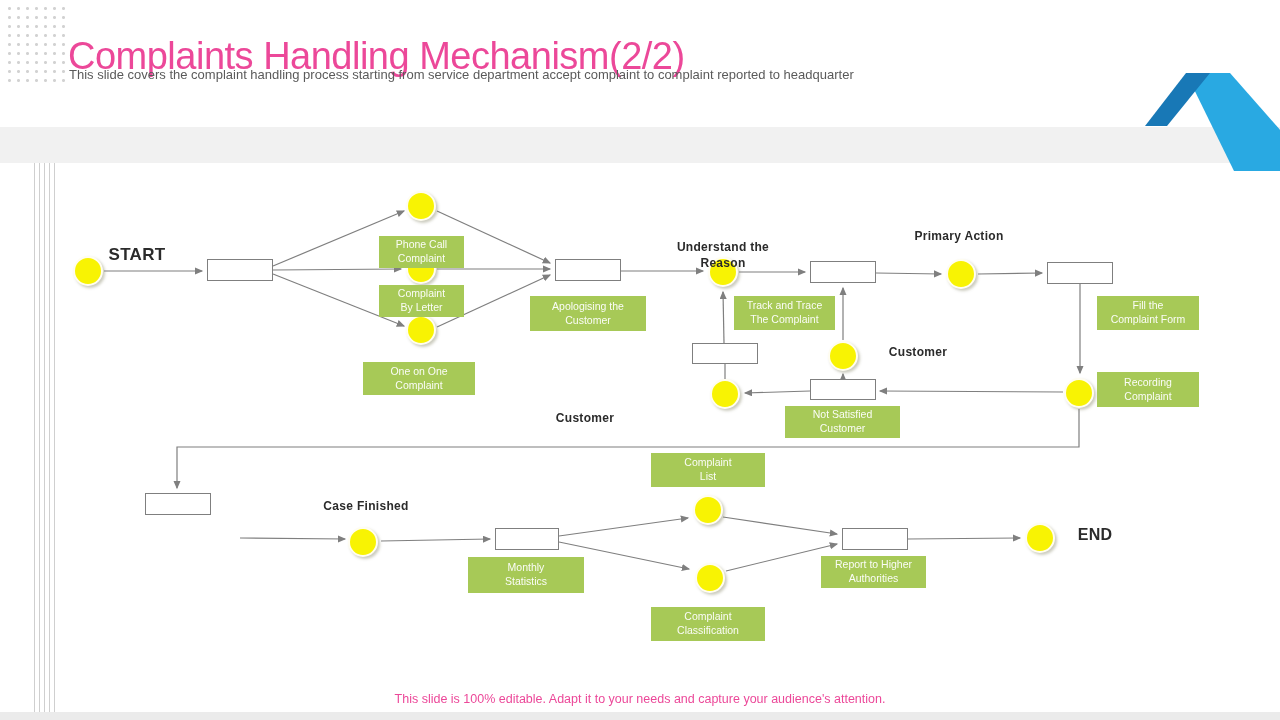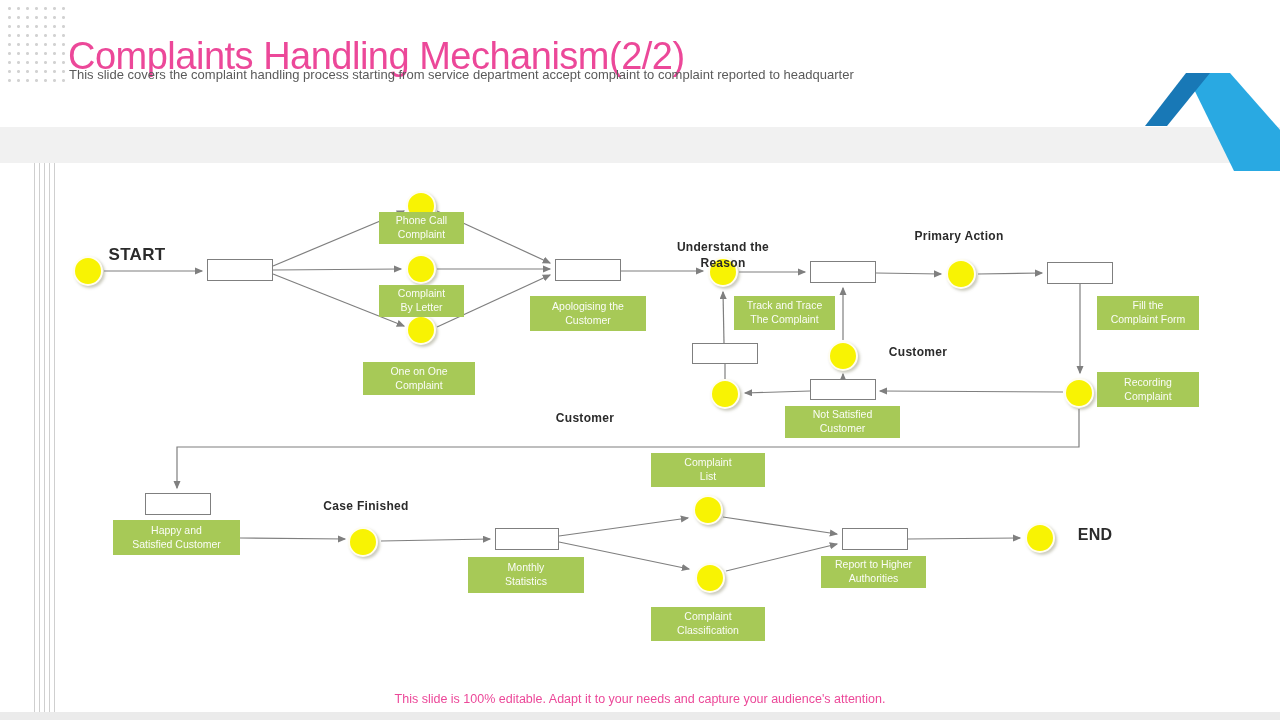--- a/index.html
+++ b/index.html
@@ -96,40 +96,38 @@
     <div class="circle" style="left: 406px; top: 315px; width: 30px; height: 30px; background: rgb(248, 243, 3);"></div>
     <div class="circle" style="left: 708px; top: 257px; width: 30px; height: 30px; background: rgb(248, 243, 3);"></div>
     <div class="circle" style="left: 946px; top: 259px; width: 30px; height: 30px; background: rgb(248, 243, 3);"></div>
     <div class="circle" style="left: 1064px; top: 378px; width: 30px; height: 30px; background: rgb(248, 243, 3);"></div>
     <div class="circle" style="left: 710px; top: 379px; width: 30px; height: 30px; background: rgb(248, 243, 3);"></div>
     <div class="circle" style="left: 828px; top: 341px; width: 30px; height: 30px; background: rgb(248, 243, 3);"></div>
     <div class="circle" style="left: 348px; top: 527px; width: 30px; height: 30px; background: rgb(248, 243, 3);"></div>
     <div class="circle" style="left: 693px; top: 495px; width: 30px; height: 30px; background: rgb(248, 243, 3);"></div>
     <div class="circle" style="left: 695px; top: 563px; width: 30px; height: 30px; background: rgb(248, 243, 3);"></div>
     <div class="circle" style="left: 1025px; top: 523px; width: 30px; height: 30px; background: rgb(248, 243, 3);"></div>
-    <div class="gbox" style="left: 379px; top: 212px; width: 85px; height: 32px; background: rgb(167, 201, 87);">Phone Call
+    <div class="gbox" style="left: 379px; top: 236px; width: 85px; height: 32px; background: rgb(167, 201, 87);">Phone Call
 Complaint</div>
     <div class="gbox" style="left: 379px; top: 285px; width: 85px; height: 32px; background: rgb(167, 201, 87);">Complaint
 By Letter</div>
     <div class="gbox" style="left: 363px; top: 362px; width: 112px; height: 33px; background: rgb(167, 201, 87);">One on One
 Complaint</div>
     <div class="gbox" style="left: 530px; top: 296px; width: 116px; height: 35px; background: rgb(167, 201, 87);">Apologising the
 Customer</div>
     <div class="gbox" style="left: 734px; top: 296px; width: 101px; height: 34px; background: rgb(167, 201, 87);">Track and Trace
 The Complaint</div>
     <div class="gbox" style="left: 1097px; top: 296px; width: 102px; height: 34px; background: rgb(167, 201, 87);">Fill the
 Complaint Form</div>
     <div class="gbox" style="left: 1097px; top: 372px; width: 102px; height: 35px; background: rgb(167, 201, 87);">Recording
 Complaint</div>
     <div class="gbox" style="left: 785px; top: 406px; width: 115px; height: 32px; background: rgb(167, 201, 87);">Not Satisfied
 Customer</div>
     <div class="gbox" style="left: 651px; top: 453px; width: 114px; height: 34px; background: rgb(167, 201, 87);">Complaint
 List</div>
-    <div class="gbox" style="left: 113px; top: 520px; width: 127px; height: 35px; background: rgb(167, 201, 87);">Happy and
-Satisfied Customer</div>
     <div class="gbox" style="left: 468px; top: 557px; width: 116px; height: 36px; background: rgb(167, 201, 87);">Monthly
 Statistics</div>
     <div class="gbox" style="left: 821px; top: 556px; width: 105px; height: 32px; background: rgb(167, 201, 87);">Report to Higher
 Authorities</div>
     <div class="gbox" style="left: 651px; top: 607px; width: 114px; height: 34px; background: rgb(167, 201, 87);">Complaint
 Classification</div>
     <div class="caption" style="left: 137px; top: 244px; font-size: 17px;">START</div>
     <div class="caption" style="left: 723px; top: 221px; font-size: 12px; margin-top: 19px;">Understand the
 Reason</div>
     <div class="caption" style="left: 959px; top: 229px; font-size: 12px;">Primary Action</div>

